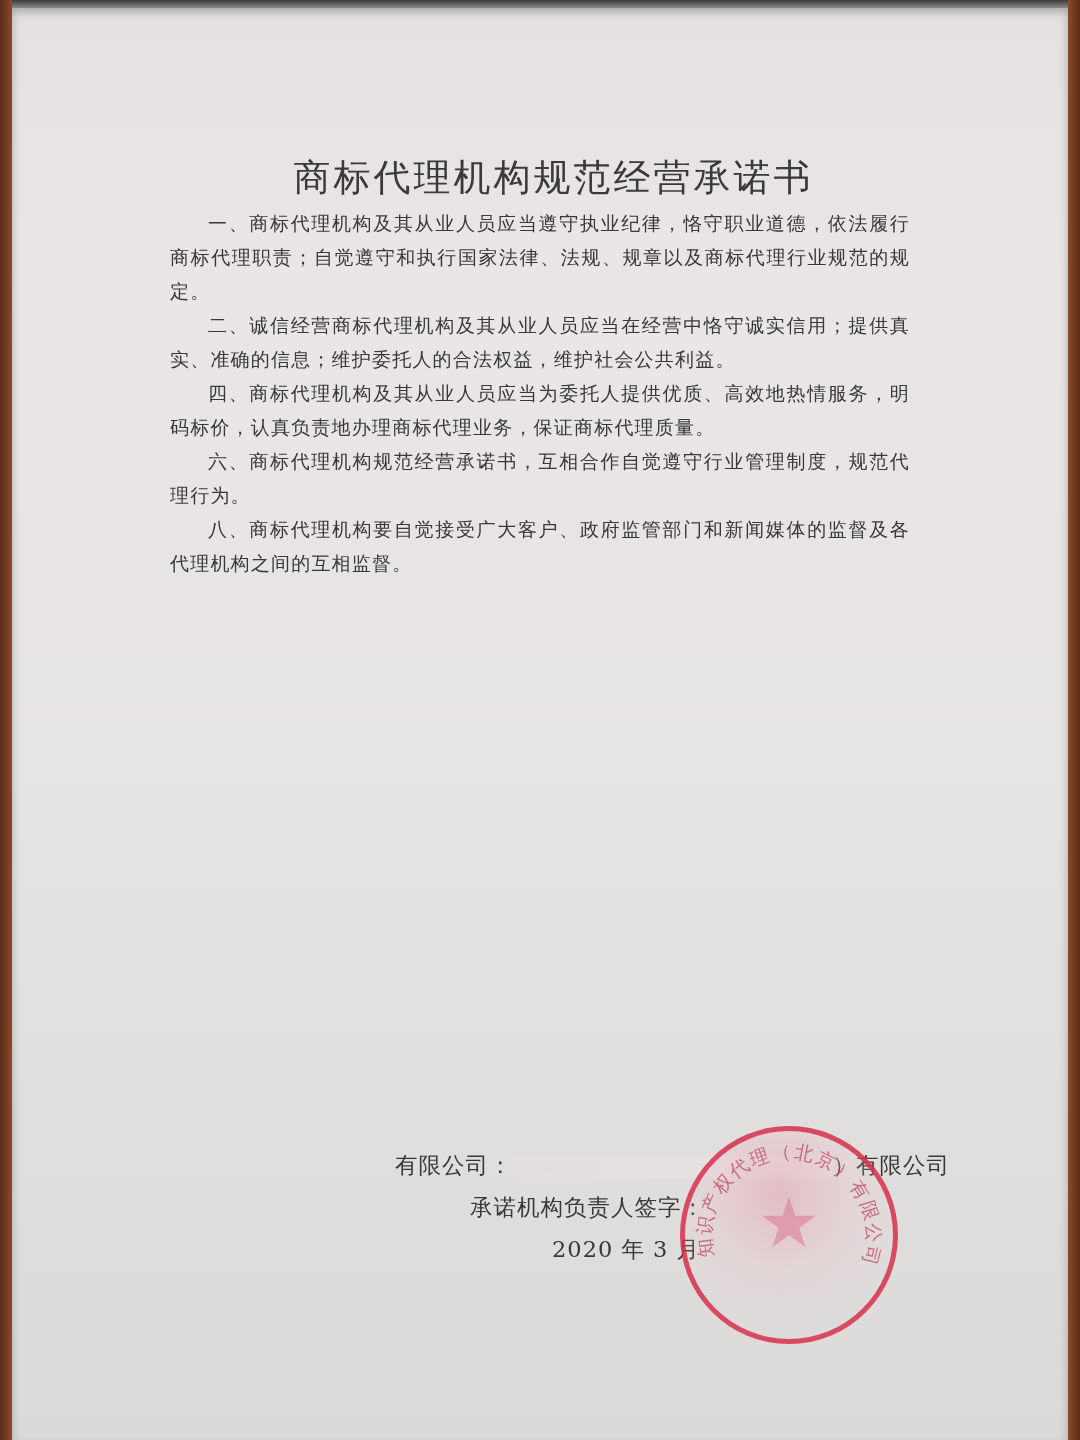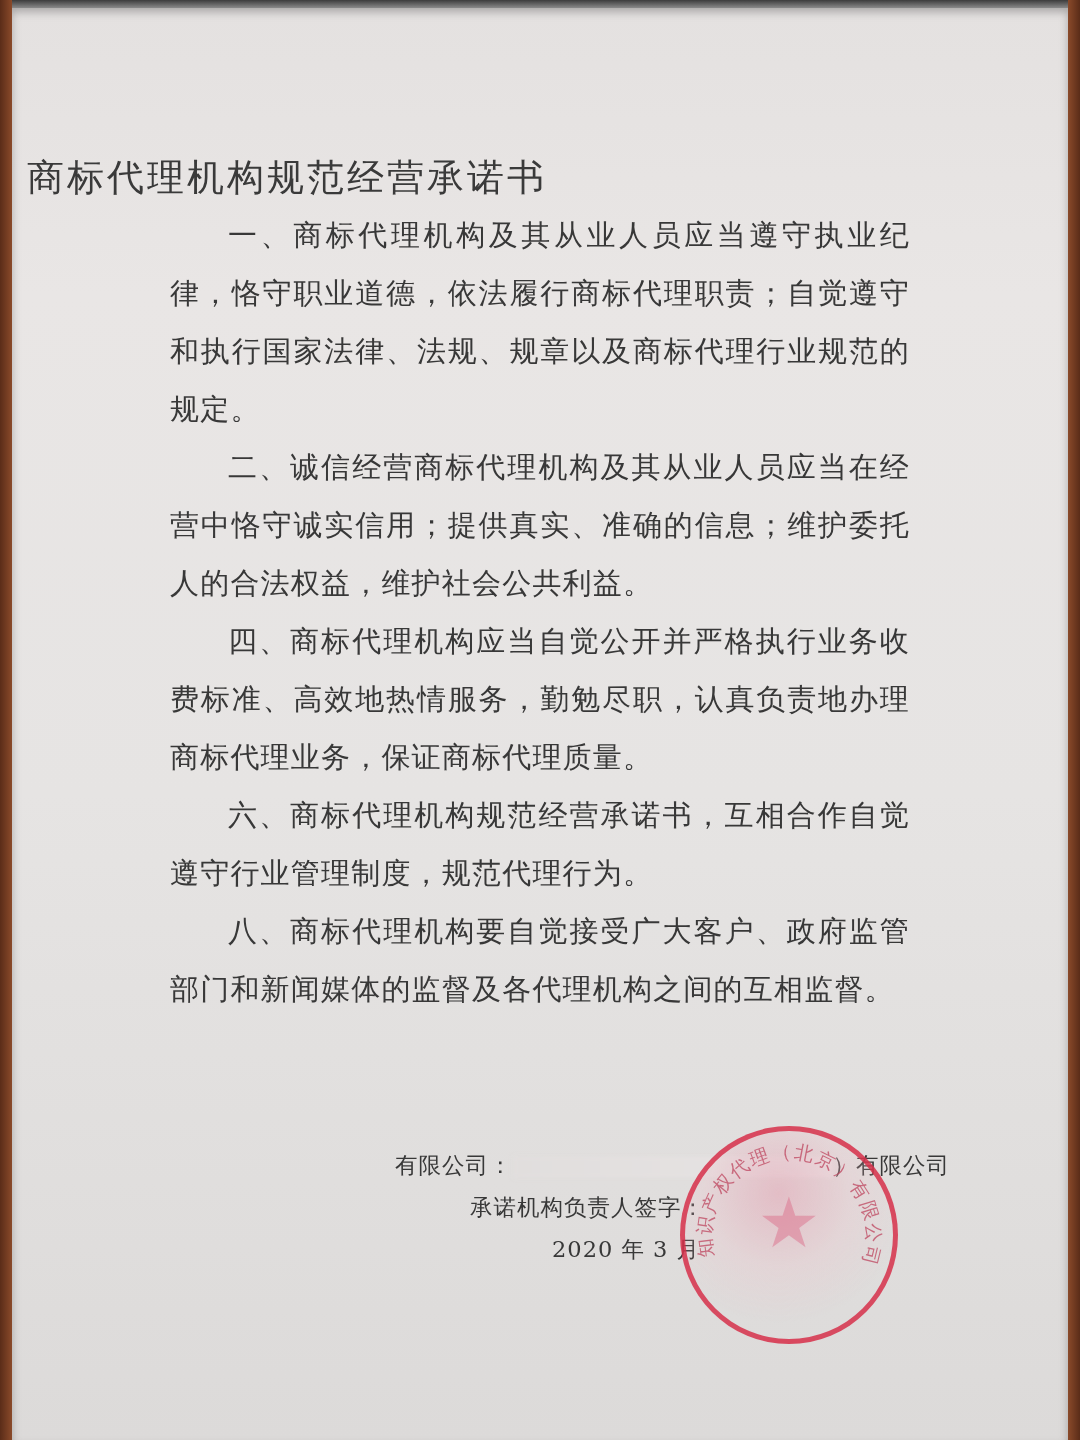--- a/index.html
+++ b/index.html
@@ -30,36 +30,36 @@
       box-shadow: inset 0 6px 8px rgba(60,60,60,0.35);
     }
     .top-edge {
       position: absolute; left: 12px; top: 0; width: 1056px; height: 8px;
       background: linear-gradient(180deg, #3c3c3c, #8a8a8a);
     }
     .title {
       position: absolute;
       left: 0; right: 0;
       top: 128px;
-      text-align: left;
+      text-align: center;
       font-family: "DejaVu Sans", "Liberation Sans", sans-serif;
       font-size: 37px;
       letter-spacing: 3px;
       color: #3a3a3a;
       font-weight: normal;
       margin-left: 27px;
     }
     .body-text {
       position: absolute;
       left: 170px;
       width: 740px;
       top: 206px;
       font-family: "DejaVu Serif", "Liberation Serif", serif;
-      font-size: 29px;
-      line-height: 58px;
+      font-size: 19px;
+      line-height: 34px;
       color: #383838;
       letter-spacing: 1.2px;
     }
     .para {
       margin: 0;
       text-indent: 2em;
       text-align: justify;
     }
     .sign-block {
       position: absolute;
@@ -119,21 +119,21 @@
 <div class="wood-right"></div>
 
 <div class="paper"></div>
 <div class="top-edge"></div>
 
 <h1 class="title">商标代理机构规范经营承诺书</h1>
 
 <div class="body-text">
   <p class="para">一、商标代理机构及其从业人员应当遵守执业纪律，恪守职业道德，依法履行商标代理职责；自觉遵守和执行国家法律、法规、规章以及商标代理行业规范的规定。</p>
   <p class="para">二、诚信经营商标代理机构及其从业人员应当在经营中恪守诚实信用；提供真实、准确的信息；维护委托人的合法权益，维护社会公共利益。</p>
-  <p class="para">四、商标代理机构应当自觉公开并严格执行业务收费标准、高效地热情服务，勤勉尽职，认真负责地办理商标代理业务，保证商标代理质量。</p>
+  <p class="para">四、商标代理机构及其从业人员应当为委托人提供优质、高效地热情服务，明码标价，认真负责地办理商标代理业务，保证商标代理质量。</p>
   <p class="para">六、商标代理机构规范经营承诺书，互相合作自觉遵守行业管理制度，规范代理行为。</p>
   <p class="para">八、商标代理机构要自觉接受广大客户、政府监管部门和新闻媒体的监督及各代理机构之间的互相监督。</p>
 </div>
 
 <div class="sign-block">
   <div class="sign-line sign-org">
     <span>有限公司：</span><span class="blur"></span><span>）有限公司</span>
   </div>
   <div class="sign-line sign-signer">
     <span>承诺机构负责人签字：</span>

